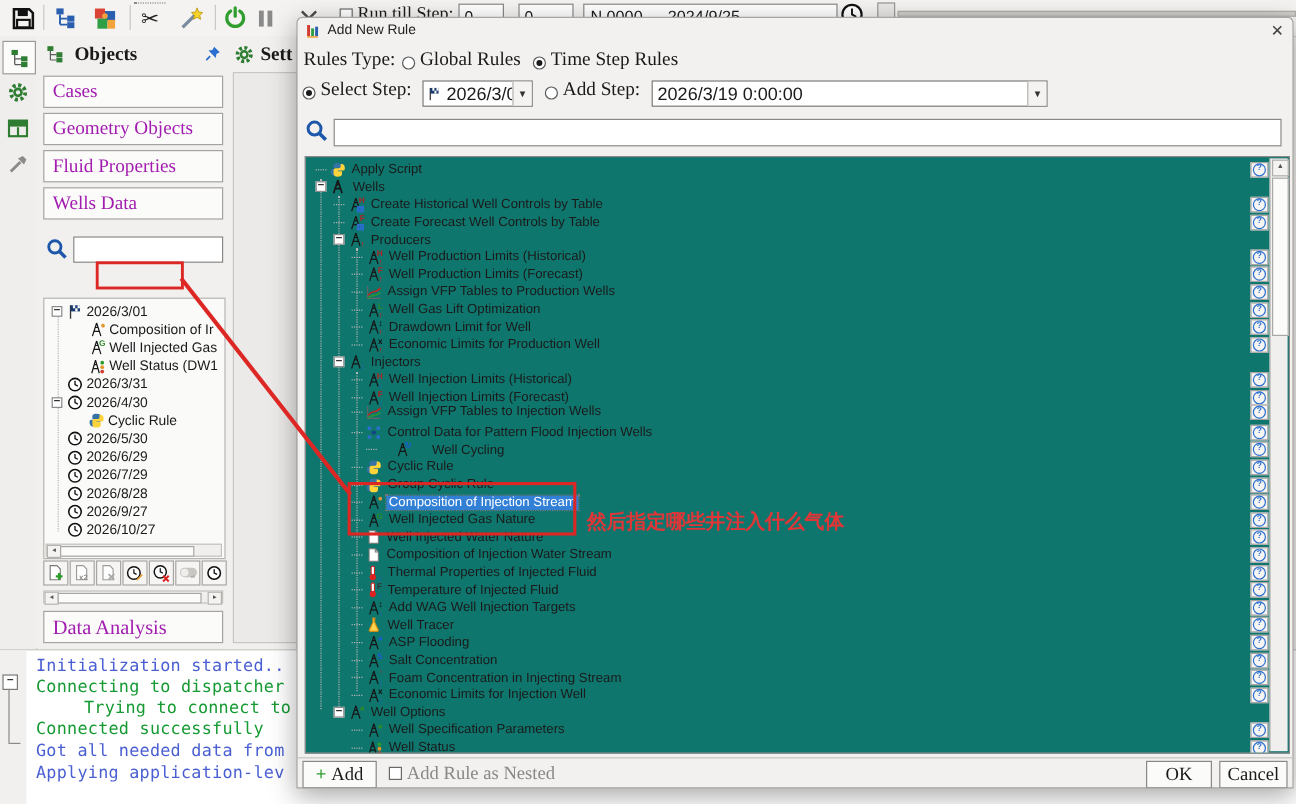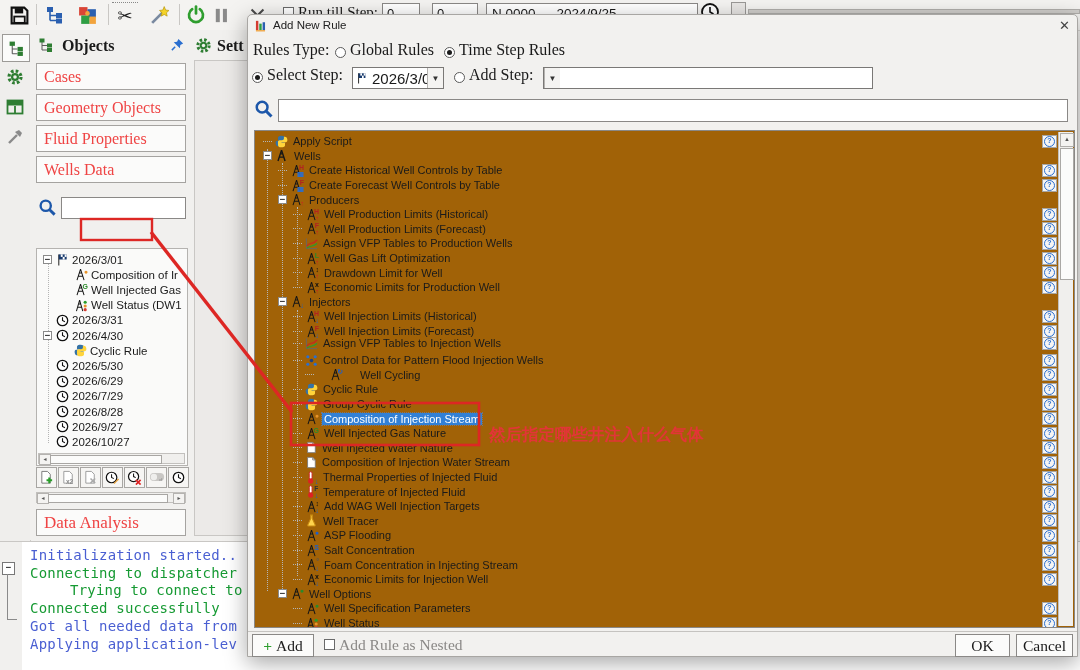--- a/index.html
+++ b/index.html
@@ -13,21 +13,21 @@
   
   #toolbar{left:0;top:0;width:1080px;height:30px;background:#f4f3f1;border-bottom:1px solid #d6d4d1;}
   .tbtn{position:absolute;top:2px;width:26px;height:26px;display:flex;align-items:center;justify-content:center;}
   .tsep{position:absolute;top:4px;width:1px;height:21px;background:#c9c7c4;}
   
   #rail{left:0;top:30px;width:30px;height:640px;background:#efeeec;border-right:1px solid #cfcdca;}
   .rbtn{position:absolute;left:2px;width:26px;height:26px;display:flex;align-items:center;justify-content:center;}
   .rbtn.sel{background:#fbfbfa;border:1px solid #9c9a97;}
   
   #objpanel{left:30px;top:30px;width:160px;height:510px;background:#f1f0ee;border-right:1px solid #c9c7c4;}
-  .navbtn{position:absolute;left:6px;width:150px;height:27px;background:#fbfbfa;border:1px solid #a5a3a0;font-size:16px;display:flex;align-items:center;padding-left:7px;box-sizing:border-box;color:#ef4444;}
+  .navbtn{position:absolute;left:6px;width:150px;height:27px;background:#fbfbfa;border:1px solid #a5a3a0;font-size:16px;display:flex;align-items:center;padding-left:7px;box-sizing:border-box;color:#a21caf;}
   .panel-h{font-weight:bold;font-size:16px;}
   #ltree{position:absolute;left:6px;top:218px;width:150px;height:216px;background:#fafaf9;border:1px solid #b5b3b0;overflow:hidden;}
   .ltrow{position:absolute;left:0;width:200px;height:15px;display:flex;align-items:center;font-size:11.5px;white-space:nowrap;}
   .expander{width:9px;height:9px;box-sizing:border-box;border:1px solid #8a8a8a;background:#fff;font:bold 9px/7px "DejaVu Sans Mono",monospace;text-align:center;color:#333;flex:none;}
   .guide{position:absolute;border-left:1px dotted #b5b5b5;width:0;}
   .hsb{position:absolute;height:11px;background:#f0efed;border:1px solid #c2c0bd;box-sizing:border-box;}
   .hsb .thumb{position:absolute;top:1px;height:7px;background:#fbfbfa;border:1px solid #a8a6a3;}
   .sbtn{position:absolute;width:10px;height:9px;top:0;background:#f4f3f1;border:1px solid #b5b3b0;font-size:6px;line-height:8px;text-align:center;color:#555;}
   .mini{position:absolute;top:0;width:21px;height:21px;background:#f6f5f3;border:1px solid #a8a6a3;display:flex;align-items:center;justify-content:center;box-sizing:border-box;}
   
@@ -38,21 +38,21 @@
   
   #setpanel{left:190px;top:30px;width:57px;height:510px;background:#f1f0ee;border-right:1px solid #c9c7c4;}
   
   #dialog{left:247px;top:14px;width:831px;height:643px;background:#f2f1ef;border:1px solid #a8a6a3;border-radius:5px 5px 0 0;box-shadow:0 6px 22px rgba(0,0,0,.35);z-index:10;box-sizing:border-box;}
   .radio{width:11px;height:11px;border-radius:50%;border:1px solid #5a5a5a;background:#fff;display:inline-block;box-sizing:border-box;flex:none;}
   .radio.sel::after{content:"";display:block;width:5px;height:5px;border-radius:50%;background:#1a1a1a;margin:2px auto;}
   .combo{position:absolute;background:#fff;border:1px solid #7a7876;display:flex;align-items:center;font-size:15px;box-sizing:border-box;}
   .combo .val{flex:1;padding-left:4px;white-space:nowrap;overflow:hidden;}
   .carrow{width:15px;align-self:stretch;border-left:1px solid #b5b3b0;background:#f4f3f1;display:flex;align-items:center;justify-content:center;font-size:8px;color:#333;flex:none;}
   .dlabel{font-size:16px;}
-  #dtree{position:absolute;left:6px;top:115px;width:821px;height:498px;background:#a16207;border:1px solid #8a8886;overflow:hidden;box-sizing:border-box;}
+  #dtree{position:absolute;left:6px;top:115px;width:821px;height:498px;background:#0f766e;border:1px solid #8a8886;overflow:hidden;box-sizing:border-box;}
   .drow{position:absolute;left:0;width:100%;height:14.6px;display:flex;align-items:center;font-size:11px;white-space:nowrap;}
   .drow .lbl{padding:0 2px;}
   .drow .lbl.sel{background:#3180d6;color:#fff;outline:1px dotted #777;}
   .helpbtn{position:absolute;right:17px;width:15px;height:13px;background:#f6f5f3;border:1px solid #a8a6a3;box-sizing:border-box;display:flex;align-items:center;justify-content:center;}
   .helpbtn .q{width:9px;height:9px;border-radius:50%;border:1px solid #2a6fd0;color:#2a6fd0;font:bold 7px/8px "Liberation Sans",sans-serif;text-align:center;}
   #vsb{position:absolute;right:1px;top:1px;width:14px;height:494px;background:#f0efed;border-left:1px solid #c2c0bd;}
   .footer-btn{position:absolute;background:#fbfbfa;border:1px solid #8a8886;font-size:15.5px;display:flex;align-items:center;justify-content:center;box-sizing:border-box;}
   
   #redlayer{left:0;top:0;width:1080px;height:670px;z-index:50;pointer-events:none;}
   .rednote{position:absolute;color:#e23537;font-weight:bold;font-size:16.5px;z-index:51;white-space:nowrap;}
@@ -482,20 +482,21 @@
             <rect x="9" y="1.5" width="2" height="2.7" fill="#fff"></rect>
             <rect x="7" y="4.2" width="2" height="2.8" fill="#fff"></rect>
           </svg>
         </span>
       <span class="val">2026/3/01</span>
       <span class="carrow">▼</span>
     </div>
     <span class="radio abs" style="left:206px;top:57px"></span>
     <span class="abs serif dlabel" style="left:221px;top:51px">Add Step:</span>
     <div class="combo" style="left:295px;top:52px;width:330px;height:22px">
+      <span class="val">2026/3/19 0:00:00</span>
       <span class="carrow">▼</span>
     </div>
 
     <span class="abs icn" style="left:6px;top:84px">
         <svg viewBox="0 0 16 16" width="20" height="20">
           <circle cx="6.5" cy="6.5" r="4.3" fill="none" stroke="#1d57a9" stroke-width="2"></circle>
           <path d="M9.8 9.8 L14 14" stroke="#1d57a9" stroke-width="2.4"></path>
         </svg>
       </span>
     <input class="abs flat" style="left: 30px; top: 84px; width: 790px; height: 23px;" value="">

